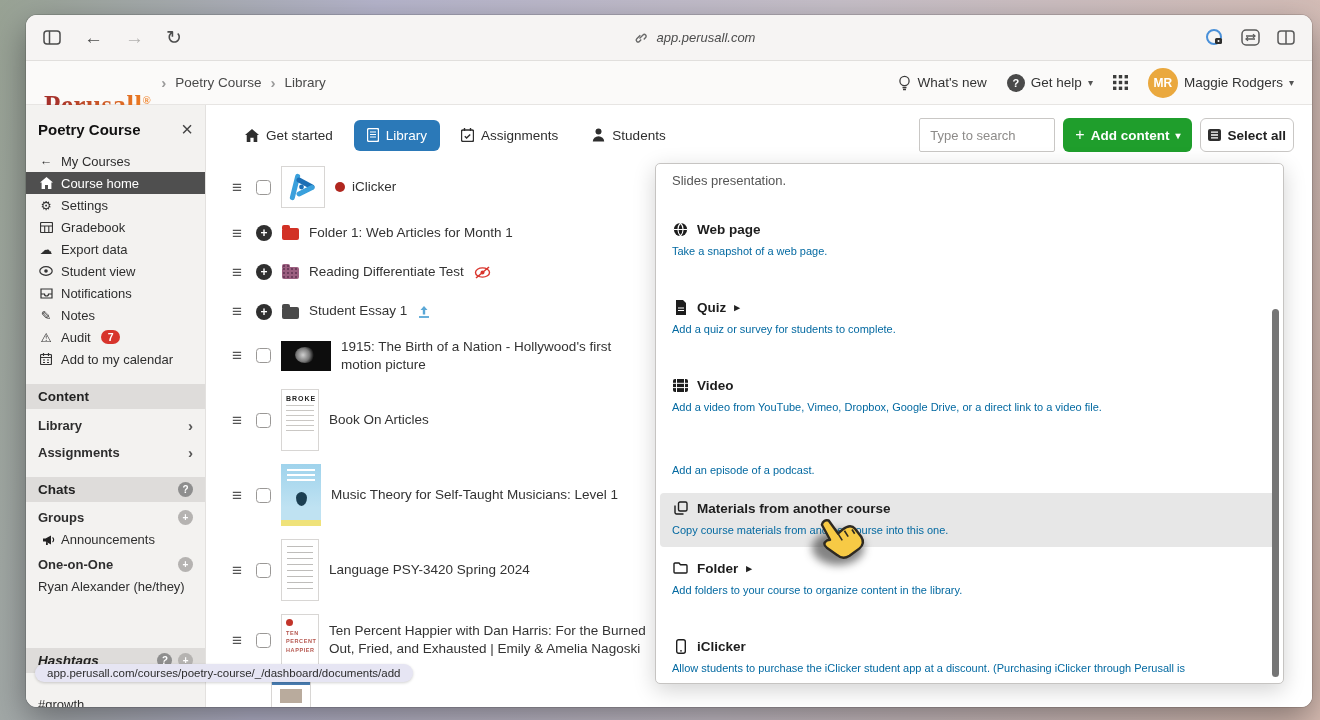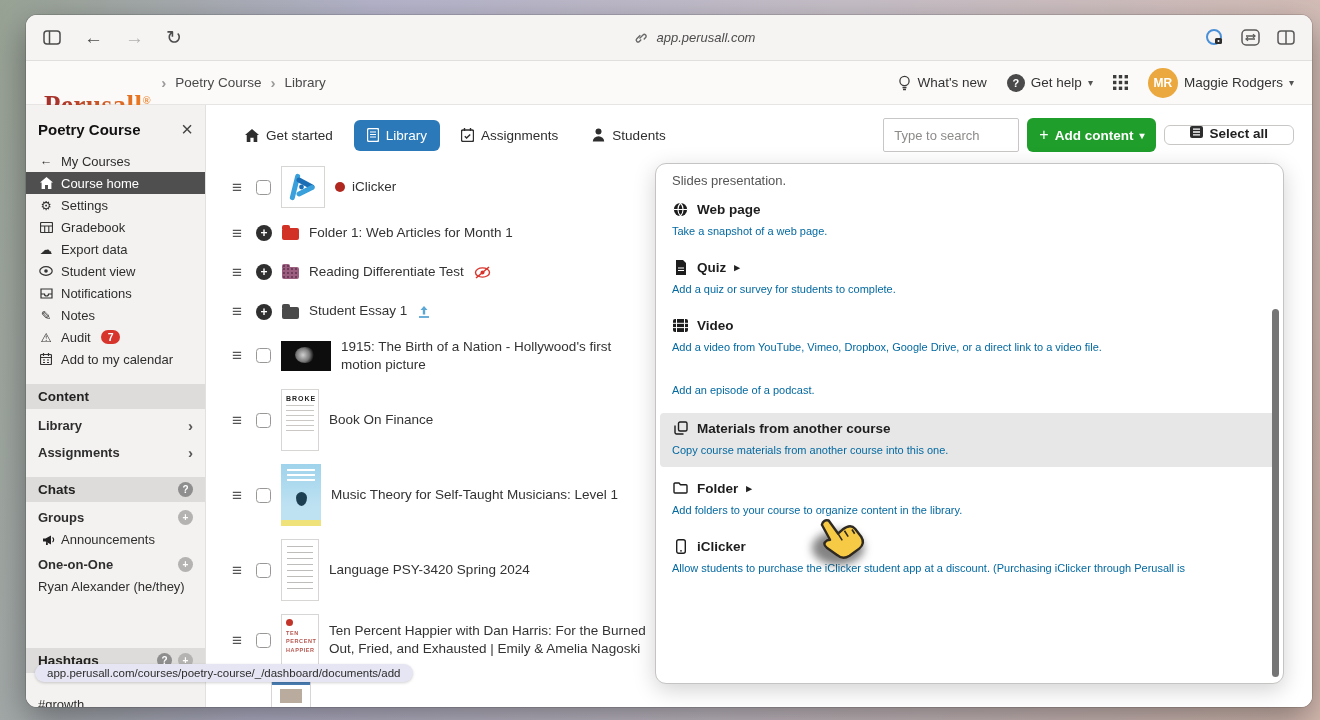--- a/index.html
+++ b/index.html
@@ -73,21 +73,21 @@
   .tab { display:flex; align-items:center; gap:7px; font-size:13.5px; color:#2e2e2e;
     padding:8px 13px; border-radius:6px; cursor:default; white-space:nowrap; }
   .tab.active { background:#2b79b8; color:#fff; }
   .toolbar-spacer { flex:1; }
   .search-input { width:136px; height:34px; border:1px solid #c9c7c5; border-radius:2px;
     padding:0 10px; font-size:13px; font-family:inherit; color:#333; background:#fff; }
   .search-input::placeholder { color:#8d8b89; }
   .btn-green { background:#1f9e2c; color:#fff; font-weight:700; font-size:13.5px;
     border:none; border-radius:6px; height:34px; padding:0 12px; display:flex; align-items:center; gap:6px; }
   .btn-white { background:#fff; color:#222; font-size:13.5px; font-weight:600;
-    border:1px solid #c9c7c5; border-radius:6px; height:20px; padding:0 25px; display:flex; gap:6px; }
+    border:1px solid #c9c7c5; border-radius:6px; height:34px; padding:0 7px; display:flex; align-items:center; gap:6px; }
   
   .liblist { padding:4px 0 0 26px; width:440px; }
   .lrow { display:flex; align-items:center; gap:10px; margin-bottom:14px; }
   .drag { color:#555; font-size:17px; line-height:1; flex:0 0 14px; }
   .cbx { width:15px; height:15px; border:1.5px solid #9a9896; border-radius:3.5px; background:#fff; flex:0 0 15px; }
   .pluscirc { width:16px; height:16px; border-radius:50%; background:#2f2f2f; color:#fff;
     font-size:12px; font-weight:700; display:inline-flex; align-items:center; justify-content:center; flex:0 0 16px; }
   .folder { width:17px; height:12px; border-radius:2px; position:relative; flex:0 0 17px; margin-top:2px; }
   .folder::before { content:""; position:absolute; top:-3px; left:0; width:8px; height:4px;
     border-radius:2px 2px 0 0; background:inherit; }
@@ -118,25 +118,25 @@
   .th-ten { width:38px; height:52px; padding:4px; }
   .ten-dot { width:7px; height:7px; border-radius:50%; background:#c2342a; margin-bottom:3px; }
   .ten-word { font-size:5.5px; font-weight:700; color:#b5564e; letter-spacing:.6px; line-height:1.5; }
   .th-web { width:40px; height:30px; border-bottom:none; }
   .th-web::before { content:""; position:absolute; top:0; left:0; right:0; height:6px; background:#4a7fb5; }
   .th-web::after { content:""; position:absolute; top:10px; left:8px; width:22px; height:14px; background:#b9ab9d; }
   .slash-eye { color:#d9342c; }
   
   .dropdown {
     position:absolute; left:449px; top:58px; width:629px; height:521px;
-    background:#fff; border:1px solid #c6c4c2; border-radius:11px;
+    background:#fff; border:1px solid #c6c4c2; border-radius:5px;
     box-shadow:0 6px 22px rgba(0,0,0,.18); padding:8px 0 0 0; overflow:hidden; z-index:5;
   }
   .dd-partial { font-size:13px; color:#555; padding:1px 16px 8px 16px; }
-  .dd-item { padding:6px 16px 4px 16px; }
+  .dd-item { padding:6px 16px 4px 16px;margin-top:20px; }
   .dd-item.hl { background:#e7e7e7; border-radius:4px; margin:0 4px; padding:8px 12px 8px 12px; }
   .dd-title { display:flex; align-items:center; gap:8px; font-size:13.5px; font-weight:700; color:#1d1d1d; }
   .dd-desc { font-size:11px; color:#0369a1; margin:7px 0 10px 0; line-height:1.45; }
   .dd-item.hl .dd-desc { margin-bottom:0; }
   .dd-caret { font-size:11px; color:#222; }
   .dd-ic { width:17px; display:inline-flex; justify-content:center; flex:0 0 17px; }
   .dd-scroll { position:absolute; right:4px; top:145px; width:7px; height:368px; background:#757575; border-radius:4px; }
   
   .cursor-wrap { position:absolute; left:596px; top:408px; width:72px; height:60px; z-index:9; pointer-events:none; }
   .cursor-shadow { position:absolute; left:10px; top:18px; width:52px; height:34px; border-radius:50%;
@@ -348,21 +348,21 @@
         </span>
         <span>Announcements</span>
       </div>
       <div class="sb-bold-row">
         <span>One-on-One</span>
         <span class="mini-circle light">+</span>
       </div>
       <div class="sb-plain">Ryan Alexander (he/they)</div>
 
       <div class="hashtag-bar-wrap">
-        <div class="sb-section" style="margin-top:0;">
+        <div class="sb-section" style="margin-top:0;font-style:italic;">
           <span>Hashtags</span>
           <span style="display:flex; gap:6px;">
             <span class="mini-circle">?</span>
             <span class="mini-circle light">+</span>
           </span>
         </div>
         <div class="hashtag-item">#growth</div>
       </div>
     </div>
 
@@ -482,21 +482,21 @@
           <span class="ltitle">1915: The Birth of a Nation - Hollywood's first motion picture</span>
         </div>
 
         <div class="lrow" style="margin-bottom:13px;">
           <span class="drag">≡</span>
           <span class="cbx"></span>
           <span class="thumb th-book">
             <div class="bk-word">BROKE</div>
             <div class="bk-lines"></div>
           </span>
-          <span class="ltitle">Book On Finance</span>
+          <span class="ltitle">Book On Articles</span>
         </div>
 
         <div class="lrow" style="margin-bottom:13px;">
           <span class="drag">≡</span>
           <span class="cbx"></span>
           <span class="thumb th-music">
               <span class="music-strip"></span>
             </span>
           <span class="ltitle">Music Theory for Self-Taught Musicians: Level 1</span>
         </div>

